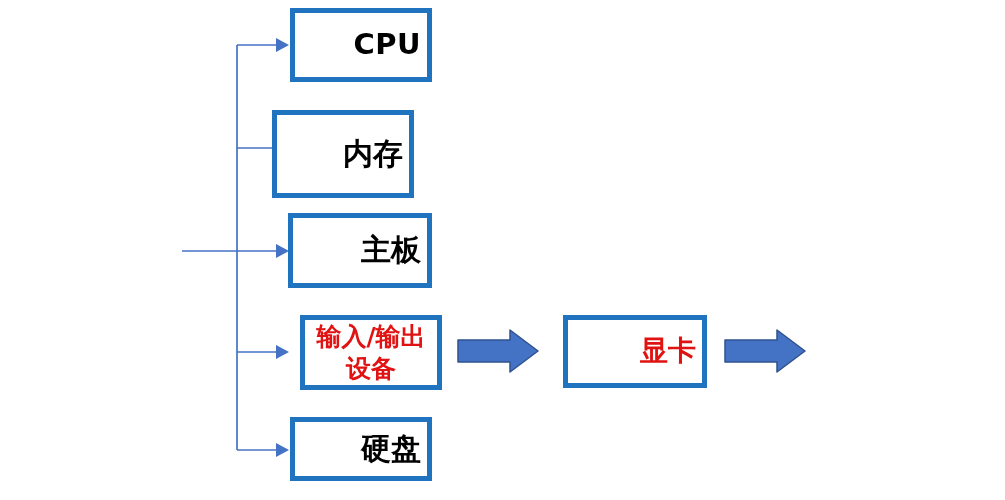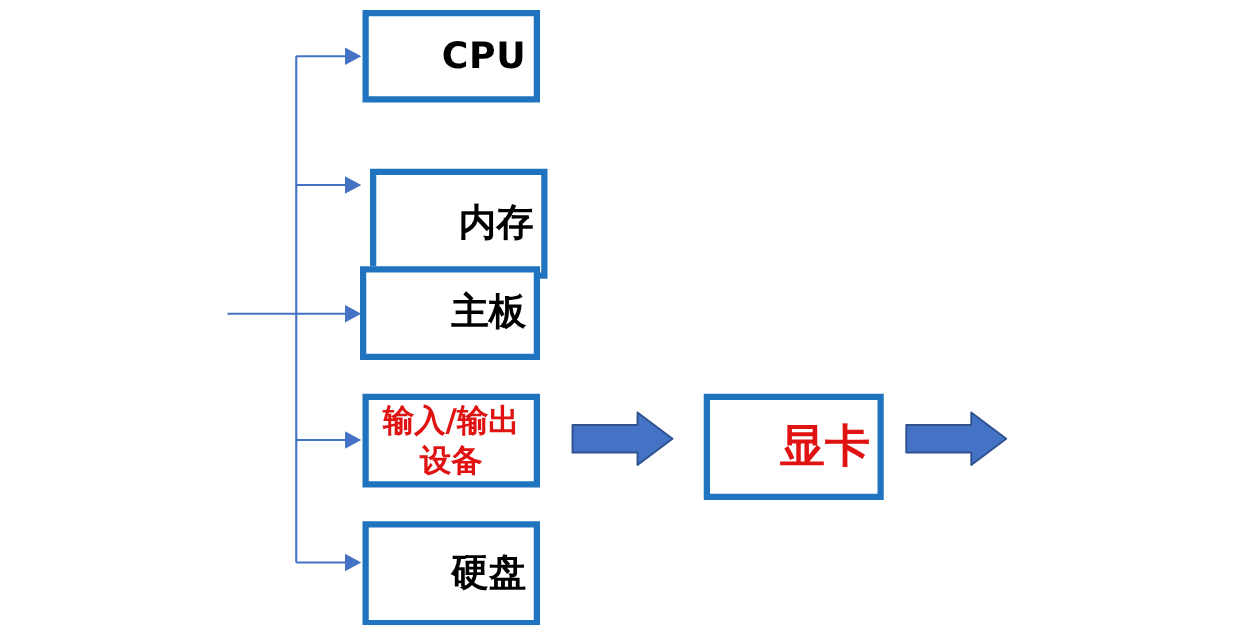--- a/index.html
+++ b/index.html
@@ -54,20 +54,21 @@
   .node .label {
     display: block;
     padding: 0 6px;
   }
   .node.red {
     color: var(--highlight-text, #e01212);
   }
   .node.small-text {
     font-size: 25px;
     line-height: 1.25;
+    margin-left: 10px;
   }
   .node.latin {
     font-size: 29px;
     letter-spacing: 0.5px;
   }
 </style>
 </head>
 <body>
 
 <div class="canvas">
@@ -94,34 +95,34 @@
     <polygon class="block-arrow" points="458,340 510,340 510,330 538,351 510,372 510,362 458,362"></polygon>
 
     <polygon class="block-arrow" points="725,340 777,340 777,330 805,351 777,372 777,362 725,362"></polygon>
   </svg>
 
 
   <div class="node latin" style="left:290px; top:8px; width:142px; height:74px;">
     <span class="label">CPU</span>
   </div>
 
-  <div class="node" style="left:296px; top:110px; width:142px; height:88px;margin-top:25px;">
+  <div class="node" style="left:272px; top:110px; width:142px; height:88px;">
     <span class="label">内存</span>
   </div>
 
   <div class="node" style="left:288px; top:213px; width:144px; height:75px;padding-left:19px;">
     <span class="label">主板</span>
   </div>
 
   <div class="node red small-text" style="left:290px; top:315px; width:142px; height:75px;">
     <span class="label">输入/输出设备</span>
   </div>
 
-  <div class="node" style="left:290px; top:417px; width:142px; height:84px;">
+  <div class="node" style="left:290px; top:417px; width:142px; height:64px;">
     <span class="label">硬盘</span>
   </div>
 
-  <div class="node red" style="left:563px; top:315px; width:144px; height:85px; font-size:36px;">
+  <div class="node red" style="left:563px; top:315px; width:144px; height:73px; font-size:28px;">
     <span class="label">显卡</span>
   </div>
 
 
 </div>
 
 </body></html>

